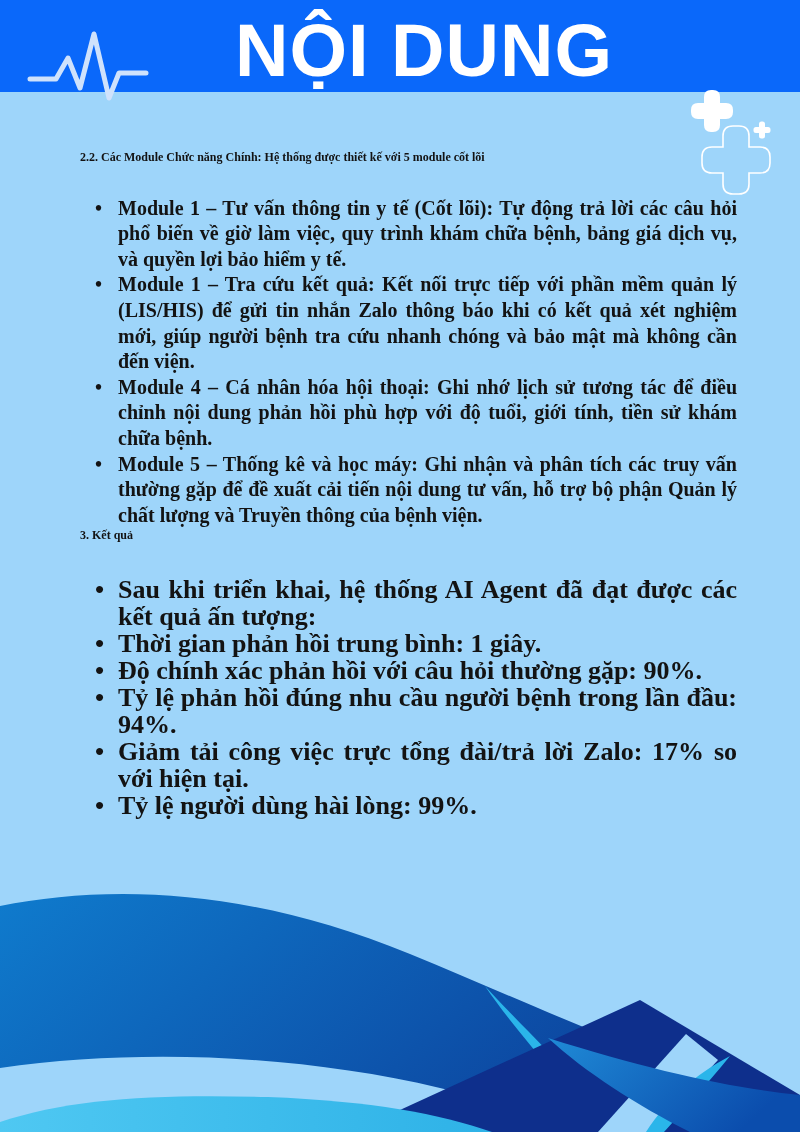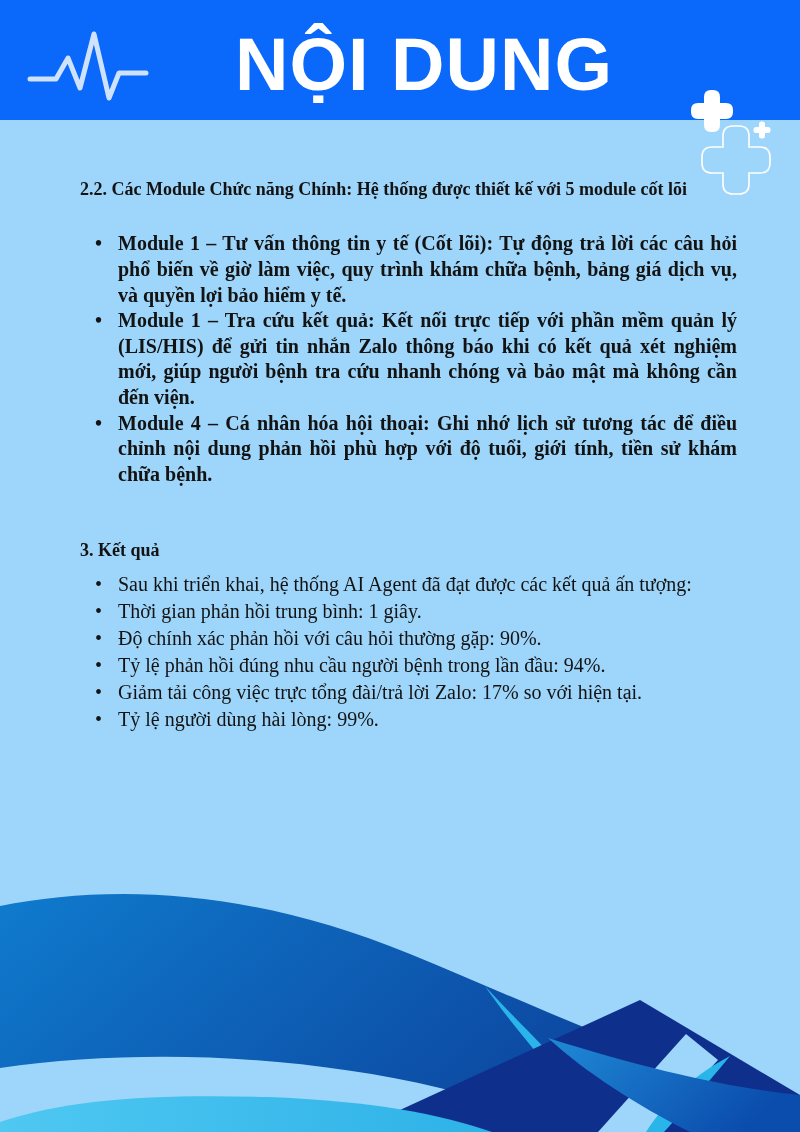--- a/index.html
+++ b/index.html
@@ -22,21 +22,21 @@
   body{
     position:relative;
     overflow:hidden;
     background:var(--page-bg);
     font-family:"Liberation Serif", serif;
     color:var(--text);
   }
   
   .header{
     position:relative;
-    height:120px;
+    height:92px;
     background:var(--header-blue);
     display:flex;
     align-items:center;
     justify-content:center;
     z-index:2;
     padding-left:48px;
   }
   .page-title{
     font-family:"Liberation Sans", sans-serif;
     font-weight:800;
@@ -56,53 +56,52 @@
   .cross-solid{left:689px; top:88px; width:46px; height:46px;}
   .cross-outline{left:700px; top:124px; width:72px; height:72px;}
   .cross-small{left:753px; top:121px; width:18px; height:18px;}
   
   .content{
     position:relative;
     z-index:1;
     padding:58px 63px 0 80px;
   }
   .section-heading{
-    font-size:18px;
+    font-size:12px;
     font-weight:700;
     line-height:1.3;
     color:var(--text);
   }
   ul.bullets{
     list-style:none;
     margin-top:30px;
     text-align:justify;
   }
   ul.modules{
     font-size:20px;
     font-weight:600;
     line-height:25.6px;
   }
   ul.results{
-    margin-top:8px;
-    font-size:20px;
-    font-weight:400;
+    margin-top:32px;
+    font-size:26px;
+    font-weight:700;
     line-height:27px;
   }
   ul.bullets li{
     position:relative;
     padding-left:38px;
   }
   ul.bullets li::before{
     content:"\2022";
     position:absolute;
     left:15px;
     top:0;
   }
   .results-heading{
-    margin-top:52px;
   }
   
   .waves{
     position:absolute;
     left:0; bottom:0;
     width:800px; height:240px;
     z-index:0;
     display:block;
   }
   .gs-blue1{stop-color:var(--wave-blue-start);}
@@ -135,20 +134,21 @@
 </svg>
 
 <main class="content">
 
   <h2 class="section-heading">2.2. Các Module Chức năng Chính: Hệ thống được thiết kế với 5 module cốt lõi</h2>
 
   <ul class="bullets modules">
     <li>Module 1 – Tư vấn thông tin y tế (Cốt lõi): Tự động trả lời các câu hỏi phổ biến về giờ làm việc, quy trình khám chữa bệnh, bảng giá dịch vụ, và quyền lợi bảo hiểm y tế.</li>
     <li>Module 1 – Tra cứu kết quả: Kết nối trực tiếp với phần mềm quản lý (LIS/HIS) để gửi tin nhắn Zalo thông báo khi có kết quả xét nghiệm mới, giúp người bệnh tra cứu nhanh chóng và bảo mật mà không cần đến viện.</li>
     <li>Module 4 – Cá nhân hóa hội thoại: Ghi nhớ lịch sử tương tác để điều chỉnh nội dung phản hồi phù hợp với độ tuổi, giới tính, tiền sử khám chữa bệnh.</li>
+    <li>Module 5 – Thống kê và học máy: Ghi nhận và phân tích các truy vấn thường gặp để đề xuất cải tiến nội dung tư vấn, hỗ trợ bộ phận Quản lý chất lượng và Truyền thông của bệnh viện.</li>
   </ul>
 
   <h2 class="section-heading results-heading">3. Kết quả</h2>
 
   <ul class="bullets results">
     <li>Sau khi triển khai, hệ thống AI Agent đã đạt được các kết quả ấn tượng:</li>
     <li>Thời gian phản hồi trung bình: 1 giây.</li>
     <li>Độ chính xác phản hồi với câu hỏi thường gặp: 90%.</li>
     <li>Tỷ lệ phản hồi đúng nhu cầu người bệnh trong lần đầu: 94%.</li>
     <li>Giảm tải công việc trực tổng đài/trả lời Zalo: 17% so với hiện tại.</li>

